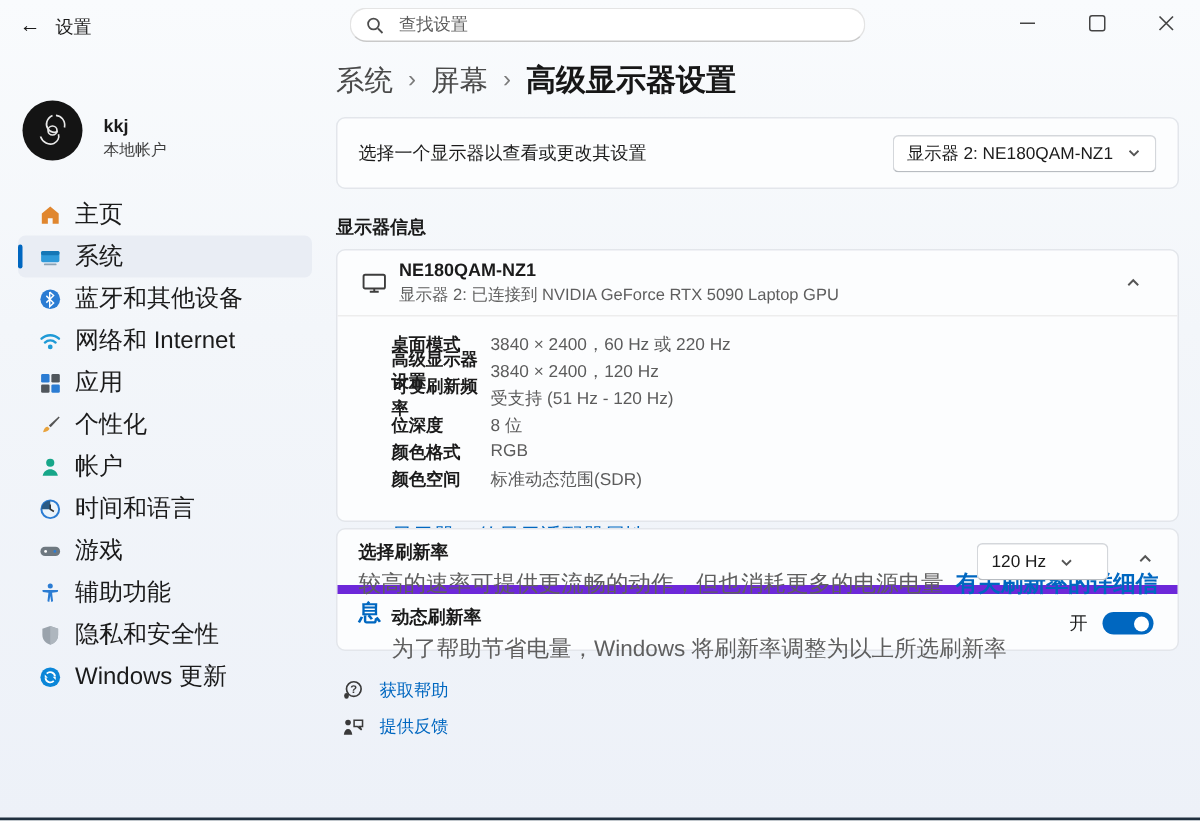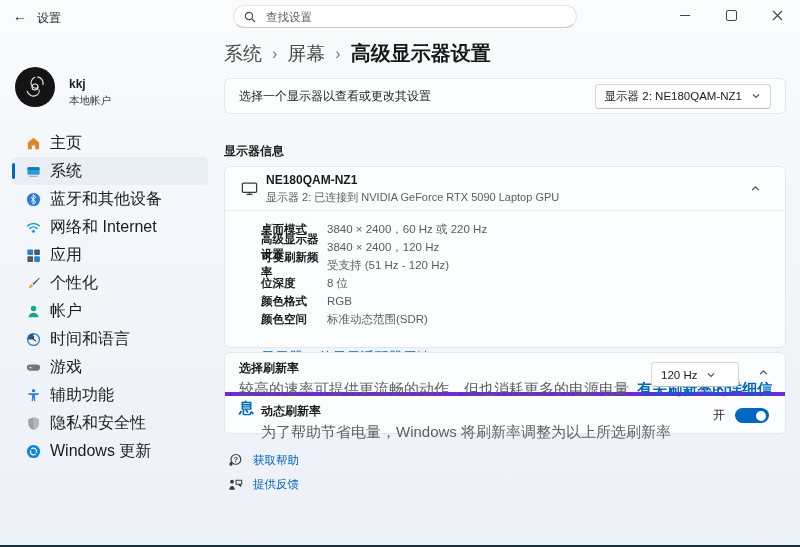--- a/index.html
+++ b/index.html
@@ -35,40 +35,40 @@
   .nav-item.selected{background:#e9edf4}
   .nav-item.selected::before{content:"";position:absolute;left:0;top:6px;width:3px;height:16px;border-radius:2px;background:#0067c0}
   .nav-icon{width:16px;height:16px;margin-right:9px;display:flex;align-items:center;justify-content:center}
 
   
   .breadcrumb{position:absolute;left:224px;top:40px;display:flex;align-items:center;font-size:19px;color:#4a4a4a;white-space:nowrap}
   .breadcrumb .sep{margin:0 10px;color:#7a7a7a;font-size:16px}
   .breadcrumb .current{font-weight:700;color:#171717;font-size:20px}
 
   .card{position:absolute;left:224px;width:562px;box-sizing:border-box;background:#fcfdfe;border:1px solid #e3e6eb;border-radius:6px}
-  .card-1{top:78px;height:36px;display:flex;align-items:center;justify-content:space-between;padding:0 14px}
+  .card-1{top:78px;height:48px;display:flex;align-items:center;justify-content:space-between;padding:0 14px}
   .card-1 .lbl{font-size:12px}
   .combo{background:#fff;border:1px solid #d4d7db;border-bottom-color:#b8bcc1;border-radius:4px;height:25px;box-sizing:border-box;display:flex;align-items:center;padding:0 9px;font-size:11.5px;gap:9px;white-space:nowrap}
 
   .section-title{position:absolute;left:224px;top:143px;font-size:12px;font-weight:700}
 
   .card-2{top:166px;height:182px}
   .card2-hdr{height:44px;box-sizing:border-box;display:flex;align-items:center;padding:0 16px;border-bottom:1px solid #ededed}
   .card2-hdr .hdr-text{margin-left:8px;line-height:1.3}
   .hdr-title{font-size:12px;font-weight:700}
   .hdr-sub{font-size:11px;color:#5e5e5e;margin-top:1px}
   .chev-btn{margin-left:auto;width:28px;display:flex;justify-content:center}
   .info-rows{padding:9px 0 0 36px}
   .info-row{display:flex;height:18px;align-items:center;font-size:11.5px}
   .info-row .lbl{width:66px;font-weight:700;flex:0 0 auto}
   .info-row .val{color:#5c5c5c}
   .adapter-link{margin:21px 0 0 36px;font-size:14px;color:#0067c0}
 
   .card-3{top:352px;height:82px}
-  .rr-row1{height:43px;box-sizing:border-box;border-bottom:4px solid #6d28d9;padding:7px 0 0 14px;position:relative}
+  .rr-row1{height:43px;box-sizing:border-box;border-bottom:6px solid #6d28d9;padding:7px 0 0 14px;position:relative}
   .rr-title{font-size:12px;font-weight:700}
   .rr-desc{font-size:15px;color:#5f5f5f;margin-top:3px}
   .inline-link{color:#0067c0;font-weight:700;margin-left:4px}
   .rr-combo{position:absolute;right:46px;top:9px;width:88px;justify-content:flex-start}
   .expander{position:absolute;right:12px;top:14px;width:20px;display:flex;justify-content:center}
   .rr-row2{position:relative;padding:7px 0 0 36px}
   .toggle-wrap{position:absolute;right:16px;top:11px;display:flex;align-items:center;gap:10px;font-size:12px}
   .toggle{width:34px;height:15px;border-radius:8px;background:#0067c0;position:relative}
   .toggle .knob{position:absolute;right:3px;top:2.5px;width:10px;height:10px;border-radius:50%;background:#fff}
 

